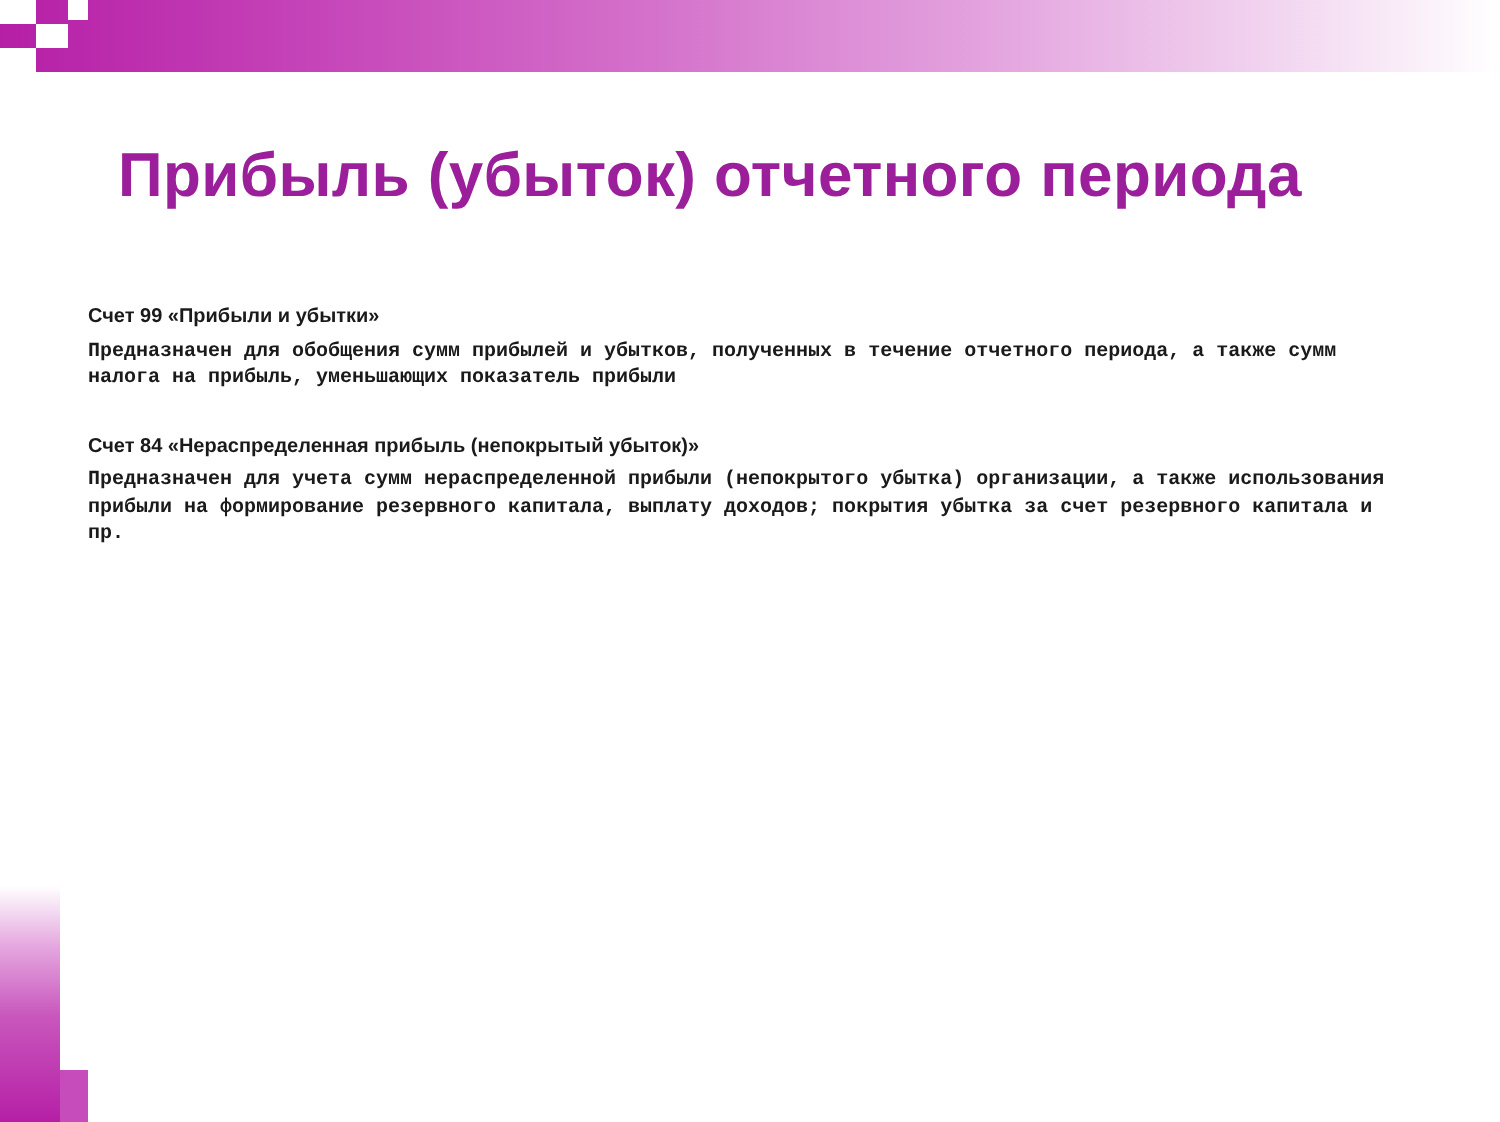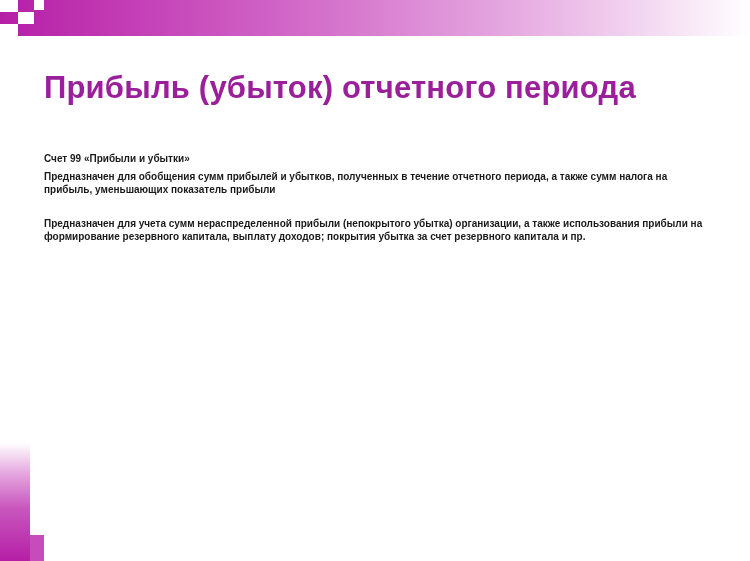--- a/index.html
+++ b/index.html
@@ -61,21 +61,21 @@
     left: 30px;
     bottom: 0;
     width: 14px;
     height: 26px;
     background: #c64bbb;
   }
 
   
   .title {
     position: absolute;
-    left: 44px;
+    left: 59px;
     top: 46px;
     width: 640px;
     color: #9b1f9b;
     font-size: 31px;
     font-weight: bold;
     line-height: 1.33;
     letter-spacing: 0.2px;
   }
 
   
@@ -83,21 +83,21 @@
     position: absolute;
     left: 44px;
     top: 152px;
     width: 660px;
     color: #1a1a1a;
     font-size: 10px;
     font-weight: bold;
     line-height: 1.35;
   }
   .para { margin: 0 0 0 0; }
-  .para + .para { margin-top: 4px; }
+  .para + .para { margin-top: 4px; font-family: Liberation Mono, monospace; }
   .block-gap { height: 20px; }
 </style>
 </head>
 <body>
 
 <div id="slide">
 
   <div class="deco-top">
     <span class="notch n1"></span>
     <span class="notch n2"></span>
@@ -110,19 +110,20 @@
 
   <h1 class="title">Прибыль (убыток) отчетного периода</h1>
 
   <div class="body">
 
     <p class="para">Счет 99 «Прибыли и убытки»</p>
     <p class="para">Предназначен для обобщения сумм прибылей и убытков, полученных в течение отчетного периода, а также сумм налога на прибыль, уменьшающих показатель прибыли</p>
 
     <div class="block-gap"></div>
 
+    <p class="para">Счет 84 «Нераспределенная прибыль (непокрытый убыток)»</p>
     <p class="para">Предназначен для учета сумм нераспределенной прибыли (непокрытого убытка) организации, а также использования прибыли на формирование резервного капитала, выплату доходов; покрытия убытка за счет резервного капитала и пр.</p>
 
     <div class="block-gap"></div>
 
 
   </div>
 </div>
 
 </body></html>

